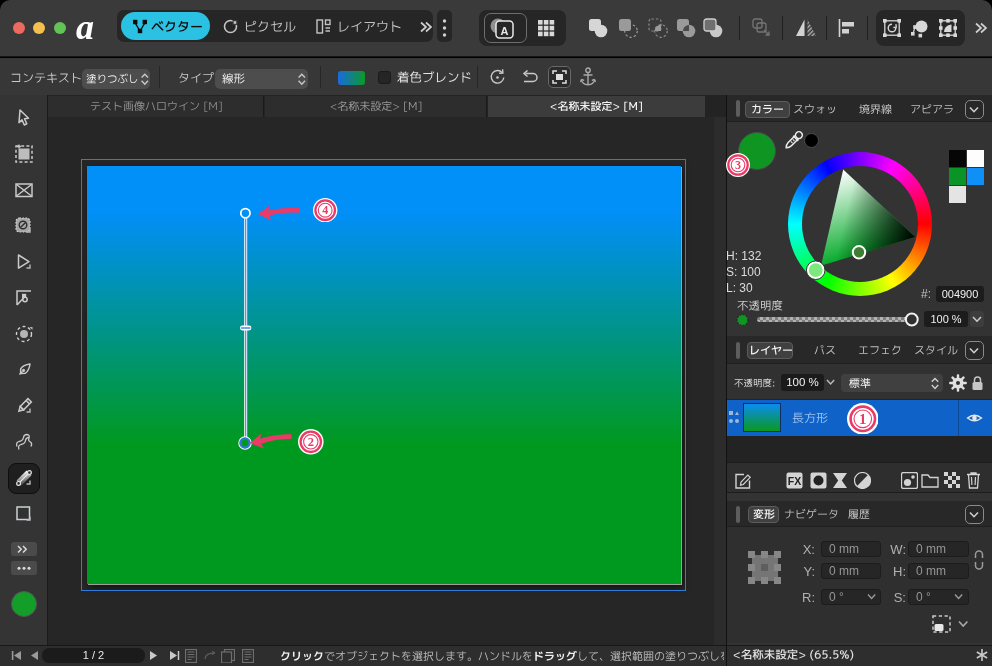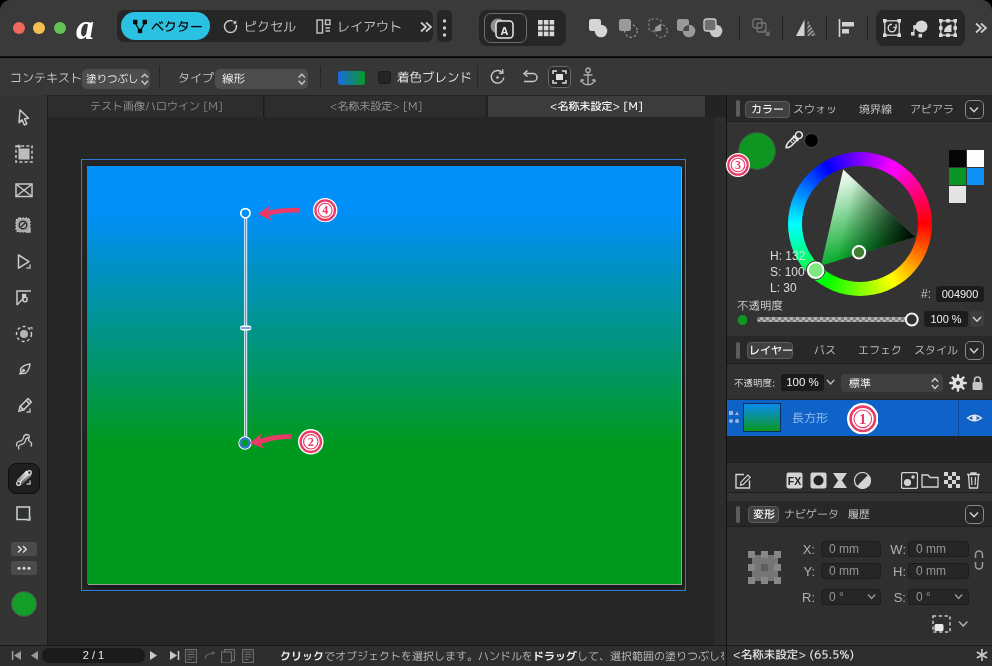--- a/index.html
+++ b/index.html
@@ -523,21 +523,21 @@
     <circle cx="10.7" cy="10.2" r="9.3" fill="none" stroke="#333" stroke-width="1"></circle>
   </svg>
 <svg style="position:absolute;left:849px;top:242px;" width="21" height="21" viewBox="0 0 21 21">
     <circle cx="10" cy="10.3" r="6.2" fill="#3f7d32" stroke="#fff" stroke-width="2"></circle>
   </svg>
 <div style="position:absolute;left:949px;top:150px;width:17px;height:17px;background:#060606;"></div>
 <div style="position:absolute;left:967px;top:150px;width:17px;height:17px;background:#fdfdfd;"></div>
 <div style="position:absolute;left:949px;top:168px;width:17px;height:17px;background:#0a9428;"></div>
 <div style="position:absolute;left:967px;top:168px;width:17px;height:17px;background:#0f90f6;"></div>
 <div style="position:absolute;left:949px;top:186px;width:17px;height:17px;background:#e4e4e4;"></div>
-<div class="ab" style="left:770px;top:248px;font-size:12px;color:#dcdcdc;line-height:16px;">H:&nbsp;132<br>S:&nbsp;100<br>L:&nbsp;30</div>
+<div class="ab" style="left:726px;top:248px;font-size:12px;color:#dcdcdc;line-height:16px;">H:&nbsp;132<br>S:&nbsp;100<br>L:&nbsp;30</div>
 <div class="ab" style="left:921px;top:287px;font-size:12px;color:#c0c0c0;">#:</div>
 <div style="position:absolute;left:936px;top:286px;width:48px;height:16px;background:#1c1c1c;border-radius:3px;color:#f0f0f0;font-size:11px;text-align:center;line-height:16px;">004900</div>
 <svg style="position:absolute;left:737.0px;top:297.4px;width:50.0px;height:16.1px;overflow:visible;" viewBox="0 0 50.0 16.1">
     <g transform="translate(0,12.65)">
       <g fill="#cccccc">
         <path transform="translate(0.00,0) scale(0.011500,-0.011500)" d="M615 497Q795 365 962 204L912 147Q737 317 569 443ZM73 690V758H927V690H616Q583 634 539 576V-75H461V483Q310 305 81 146L39 210Q367 435 529 690Z"></path>
         <path transform="translate(11.50,0) scale(0.011500,-0.011500)" d="M408 383H580V528Q510 446 408 383ZM285 603 233 557Q136 667 67 734L120 780Q203 697 285 603ZM53 432H263V123Q290 75 328 50Q367 25 439 14Q511 3 640 3H942L938 -65H637Q458 -65 368 -40Q278 -15 232 49Q172 -17 79 -82L43 -18Q127 39 188 103V365H53ZM790 383 762 275H912Q907 180 891 130Q875 80 849 62Q823 45 775 45Q711 45 631 53L626 117Q716 108 755 108Q792 108 808 128Q823 149 832 216H676L705 322H590Q572 225 515 152Q458 79 371 42L324 96Q483 164 517 322H368V360Q363 357 344 347Q326 337 316 332L287 391Q438 462 523 553H308V615H578V698Q470 692 352 692L348 755Q656 755 891 798L901 737Q791 716 655 704V615H932V553H711Q798 461 946 391L920 329Q749 413 653 527V383Z"></path>
         <path transform="translate(23.00,0) scale(0.011500,-0.011500)" d="M585 477V388Q585 353 581 293H833V477ZM585 542H833V710H585ZM165 157V93H90V760H422V157ZM165 432V223H350V432ZM165 498H350V692H165ZM820 -73Q788 -73 680 -68L677 0Q765 -5 790 -5Q822 -5 828 2Q833 10 833 53V228H574Q545 45 409 -82L351 -33Q441 52 476 152Q512 251 512 422V777H910V53Q910 -34 896 -54Q883 -73 820 -73Z"></path>
         <path transform="translate(34.50,0) scale(0.011500,-0.011500)" d="M411 597H694V681H411ZM411 533V429H694V533ZM182 533V406Q182 114 84 -80L27 -20Q69 74 88 184Q107 294 107 454V746H483V833H563V746H933V681H772V597H932V533H772V370H334V533ZM182 597H334V681H182ZM309 207 374 243Q448 160 558 104Q674 162 759 253H234V317H851V253Q774 146 637 70Q761 22 942 -9L919 -73Q708 -36 559 31Q412 -35 197 -73L175 -9Q352 19 481 70Q373 131 309 207Z"></path>
       </g>
@@ -794,21 +794,21 @@
 <svg style="position:absolute;left:958px;top:620px;" width="11" height="9" viewBox="0 0 11 9">
     <path d="M1,1.5 l4.2,4.6 4.2,-4.6" fill="none" stroke="#a9a9a9" stroke-width="1.6"></path>
   </svg>
 <div style="position:absolute;left:0;top:645px;width:992px;height:21px;background:#2e2e2e;border-top:1px solid #181818;"></div>
 <div style="position:absolute;left:726px;top:645px;width:1px;height:21px;background:#111;"></div>
 <svg style="position:absolute;left:10px;top:650px;" width="30" height="11" viewBox="0 0 30 11">
     <path d="M2.6,1 V10" stroke="#9a9a9a" stroke-width="1.6"></path>
     <path d="M11,1 L4,5.5 11,10 Z" fill="#9a9a9a"></path>
     <path d="M28,1 L21,5.5 28,10 Z" fill="#9a9a9a"></path>
   </svg>
-<div style="position:absolute;left:42px;top:647.5px;width:103px;height:15px;background:#1b1b1b;border-radius:7px;color:#e8e8e8;font-size:11px;text-align:center;line-height:15px;">2 / 1</div>
+<div style="position:absolute;left:42px;top:647.5px;width:103px;height:15px;background:#1b1b1b;border-radius:7px;color:#e8e8e8;font-size:11px;text-align:center;line-height:15px;">1 / 2</div>
 <svg style="position:absolute;left:148px;top:650px;" width="40" height="11" viewBox="0 0 40 11">
     <path d="M2,1 L9,5.5 2,10 Z" fill="#c9c9c9"></path>
     <path d="M22,1 L29,5.5 22,10 Z" fill="#c9c9c9"></path>
     <path d="M30.5,1 V10" stroke="#c9c9c9" stroke-width="1.5"></path>
   </svg>
 <svg style="position:absolute;left:185px;top:649px;" width="12" height="14" viewBox="0 0 12 14">
     <rect x="0.5" y="0.5" width="11" height="13" fill="none" stroke="#6e6e6e" stroke-width="1.2"></rect>
     <path d="M2.5,3 h7 M2.5,5.5 h7 M2.5,8 h7 M2.5,10.5 h4" stroke="#6e6e6e" stroke-width="1.1"></path>
   </svg>
 <svg style="position:absolute;left:203px;top:651px;" width="14" height="10" viewBox="0 0 14 10">

